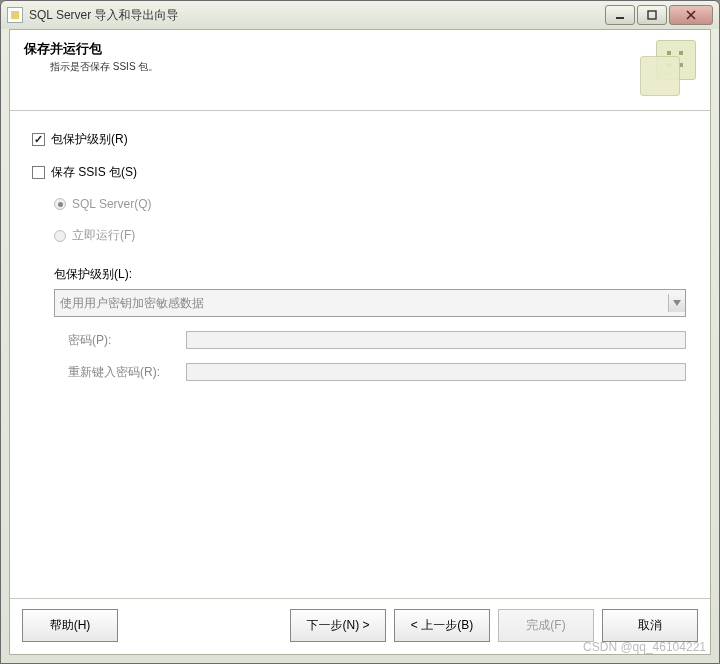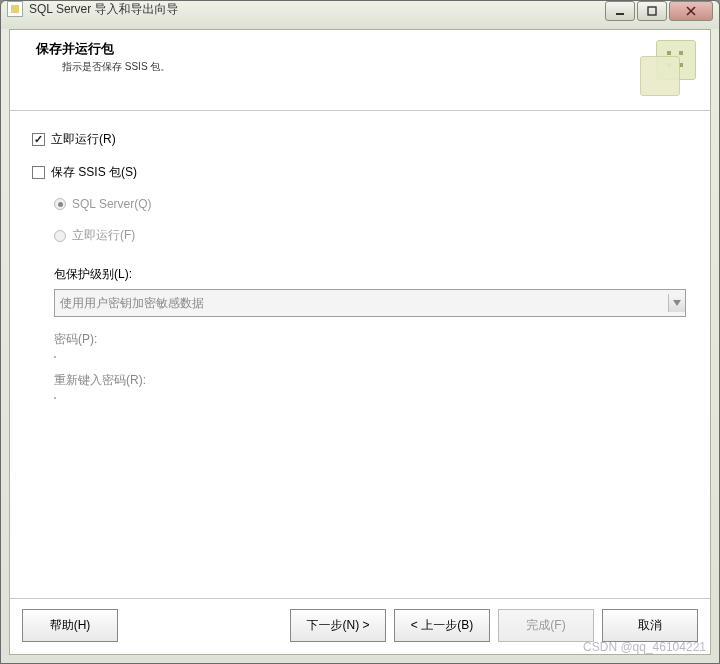--- a/index.html
+++ b/index.html
@@ -16,21 +16,21 @@
   height: 664px;
   background: linear-gradient(180deg, #e9ede1 0%, #dfe3d7 100%);
   border: 1px solid #6a6a6a;
   border-radius: 6px 6px 0 0;
   display: flex;
   flex-direction: column;
 }
 .titlebar {
   height: 28px;
   display: flex;
-  align-items: flex-start;
+  align-items: center;
   padding: 0 6px;
   background: linear-gradient(180deg, #f0f2e8 0%, #dde1d4 100%);
   border-radius: 6px 6px 0 0;
 }
 .title-icon {
   width: 16px; height: 16px;
   background: #fff;
   border: 1px solid #9aa;
   margin-right: 6px;
   position: relative;
@@ -57,21 +57,21 @@
 
 .client {
   flex: 1;
   margin: 0 8px 8px 8px;
   background: #fff;
   border: 1px solid #b0b0a0;
   display: flex;
   flex-direction: column;
 }
 .header {
-  padding: 10px 14px 14px 26px;
+  padding: 10px 14px 14px 14px;
   border-bottom: 1px solid #c8c8c0;
   display: flex;
   align-items: flex-start;
   justify-content: space-between;
   gap: 3px;
 }
 .header-text { flex: 1; }
 .header-title { font-size: 13px; font-weight: bold; color: #000; }
 .header-sub { font-size: 10px; color: #333; margin-left: 26px; margin-top: 2px; }
 .header-graphic {
@@ -130,24 +130,23 @@
 .combo-text { flex: 1; padding: 0 5px; font-size: 12px; }
 .combo-btn {
   width: 17px; height: 18px;
   border-left: 1px solid #bbb;
   background: linear-gradient(180deg,#f6f6f6,#ddd);
   display:flex; align-items:center; justify-content:center;
 }
 .combo-btn svg { width: 8px; height: 6px; }
 
 .form-row {
-  display: flex; align-items: flex-start;
-  margin: 14px 2px 0 22px;
+  display: flex; align-items: flex-end;
+  margin: 14px 2px 0 36px;
   gap: 8px;
-  flex-direction: column;
 }
 .form-label { width: 110px; color: #888; }
 .form-input {
   flex: 1; height: 18px;
   border: 1px solid #b8b8b8;
   background: #f2f2f2;
 }
 
 .footer {
   padding: 10px 12px 12px 12px;
@@ -218,21 +217,21 @@
               <div class="dot" style="left:10px;top:22px"></div>
               <div class="dot" style="left:22px;top:22px"></div>
             </div>
         <div class="box b2"></div>
       </div>
     </div>
 
     <div class="content">
       <div class="row">
         <span class="checkbox checked"></span>
-        <span>立即运行(R)</span>
+        <span>包保护级别(R)</span>
       </div>
 
       <div class="row">
         <span class="checkbox"></span>
         <span>保存 SSIS 包(S)</span>
       </div>
 
       <div class="row indent disabled">
         <span class="radio selected"></span>
         <span>SQL Server(Q)</span>

